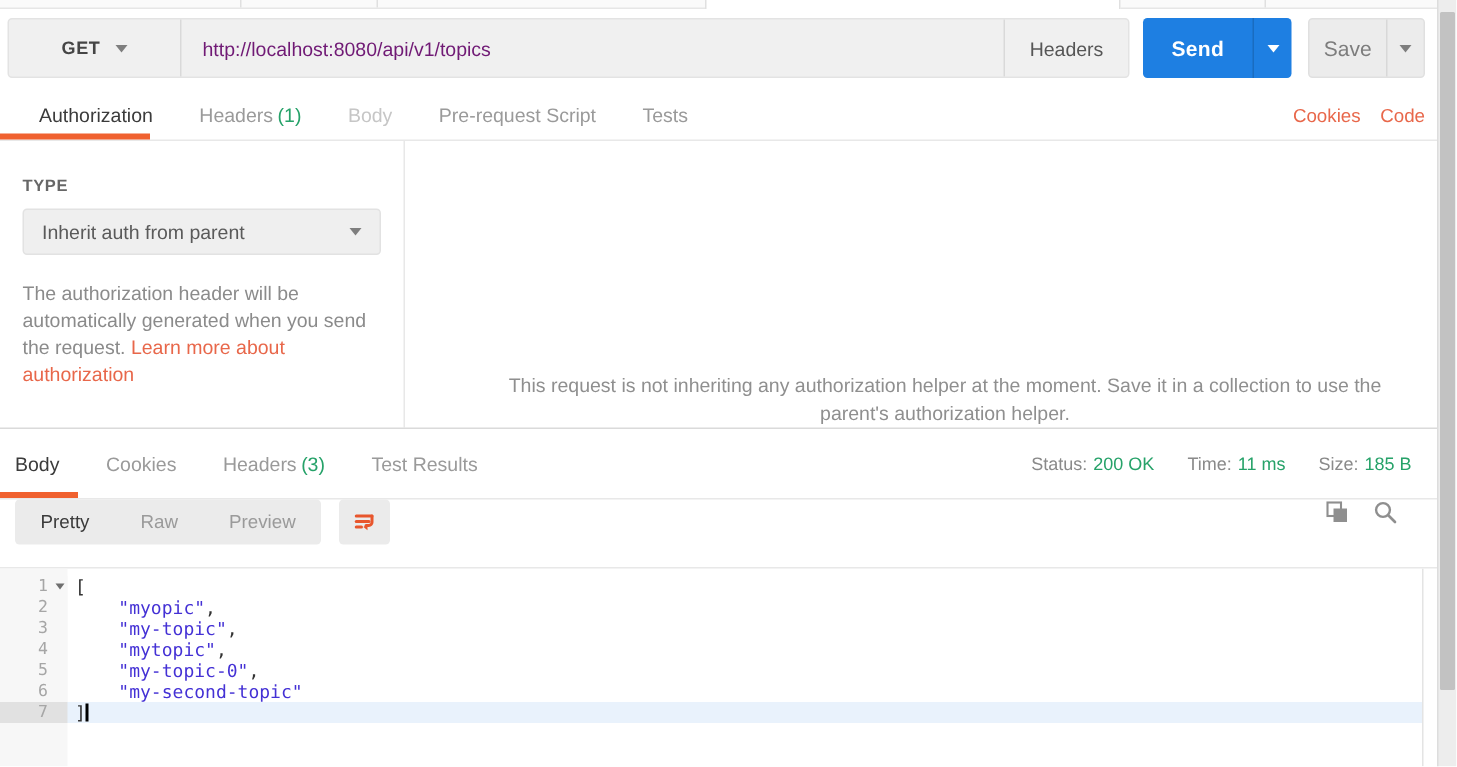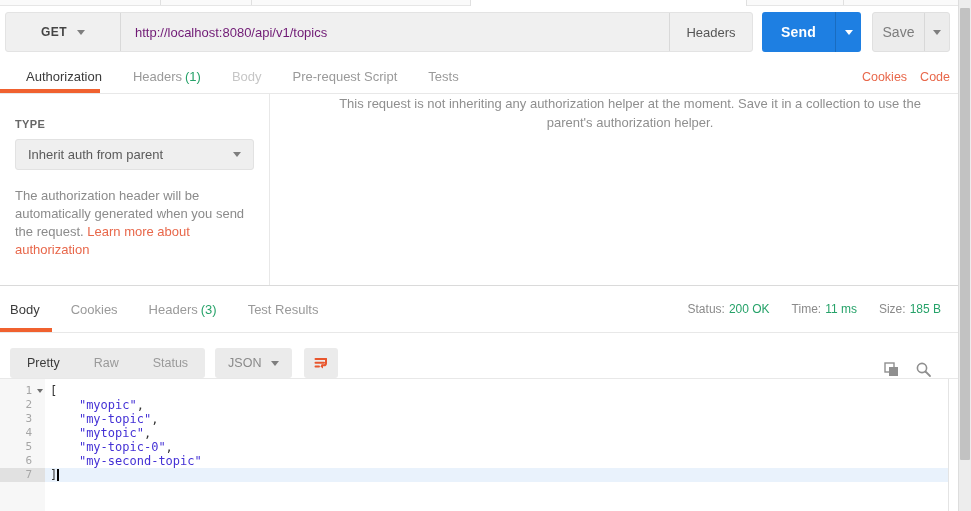--- a/index.html
+++ b/index.html
@@ -58,36 +58,36 @@
 
   
   .auth-section { position:absolute; top:94px; left:0; right:13px; height:191px; display:flex;gap:32px; }
   .auth-left { width:270px; border-right:1px solid #e8e8e8; padding:24px 15px 0 15px; }
   .type-label { font-size:11px; font-weight:bold; color:#676767; letter-spacing:.4px; margin-bottom:9px; }
   .type-select { height:31px; background:#efefef; border:1px solid #e2e2e2; border-radius:3px;
     display:flex; align-items:center; padding:0 12px; cursor:pointer; }
   .type-value { font-size:13px; color:#5a5a5a; flex:1; }
   .auth-help { margin-top:17px; font-size:13px; line-height:18px; color:#8b8b8b; width:238px; }
   .auth-help a { color:#e8674a; text-decoration:none; cursor:pointer; }
-  .auth-right { flex:1; display:flex; align-items:flex-start; justify-content:center; padding:0 36px; }
+  .auth-right { flex:1; display:flex; align-items:flex-end; justify-content:center; padding:0 36px; }
   .inherit-msg { text-align:center; font-size:13px; line-height:19px; color:#8f8f8f; max-width:592px; }
 
   
   .resp-section { position:absolute; top:285px; left:0; right:13px; bottom:0;
     border-top:1px solid #dadada; }
   .resp-tabs { position:relative; height:47px; border-bottom:1px solid #e8e8e8;
     display:flex; align-items:center; padding-left:10px; }
   .resp-underline { position:absolute; left:0; bottom:0; width:52px; height:4px; background:#f0612f; }
   .resp-meta { position:absolute; right:17px; top:0; bottom:0; display:flex;
     align-items:center; gap:22px; }
   .meta-pair { font-size:12px; color:#8a8a8a; }
   .meta-pair .val { color:#26a269; margin-left:4px; }
 
   .resp-toolbar { position:relative; height:46px; border-bottom:1px solid #e8e8e8;
-    display:flex; align-items:flex-end; padding:0 10px; }
+    display:flex; align-items:flex-start; padding:0 10px; }
   .seg-group { display:flex; align-items:center; background:#ebebeb; border-radius:3px; height:30px; }
   .seg-mode { padding:0 17px; font-size:12.5px; color:#9a9a9a; cursor:pointer; line-height:30px; }
   .seg-mode.active { color:#3b3b3b; }
   .fmt-select { margin-left:10px; height:30px; background:#ebebeb; border-radius:3px;
     display:flex; align-items:center; gap:10px; padding:0 13px; cursor:pointer; }
   .fmt-value { font-size:12.5px; color:#8a8a8a; }
   .wrap-btn { margin-left:12px; width:34px; height:30px; background:#ebebeb; border-radius:3px;
     display:flex; align-items:center; justify-content:center; cursor:pointer; }
   .tool-icons { margin-left:auto; margin-right:16px; display:flex; align-items:center; gap:15px; }
   .tool-icons .icn { cursor:pointer; display:flex; }
@@ -199,25 +199,21 @@
       <div class="meta-pair">
         <span>Size:</span><span class="val">185 B</span>
       </div>
     </div>
   </div>
 
   <div class="resp-toolbar">
     <div class="seg-group">
       <div class="seg-mode active">Pretty</div>
       <div class="seg-mode">Raw</div>
-      <div class="seg-mode">Status</div>
-    </div>
-    <div class="fmt-select">
-      <span class="fmt-value">JSON</span>
-      <span class="caret"></span>
+      <div class="seg-mode">Preview</div>
     </div>
     <div class="wrap-btn">
       <span style="display:flex">
         <svg width="16" height="16" viewBox="0 0 16 16">
           <g stroke="#e8562d" stroke-width="2" fill="none" stroke-linecap="round">
             <path d="M2.5 4 H 13"></path>
             <path d="M2.5 7.7 H 11"></path>
             <path d="M2.5 11.4 H 6"></path>
             <path d="M13 4 v4.2 a2.1 2.1 0 0 1 -2.1 2.1 H 9"></path>
           </g>

